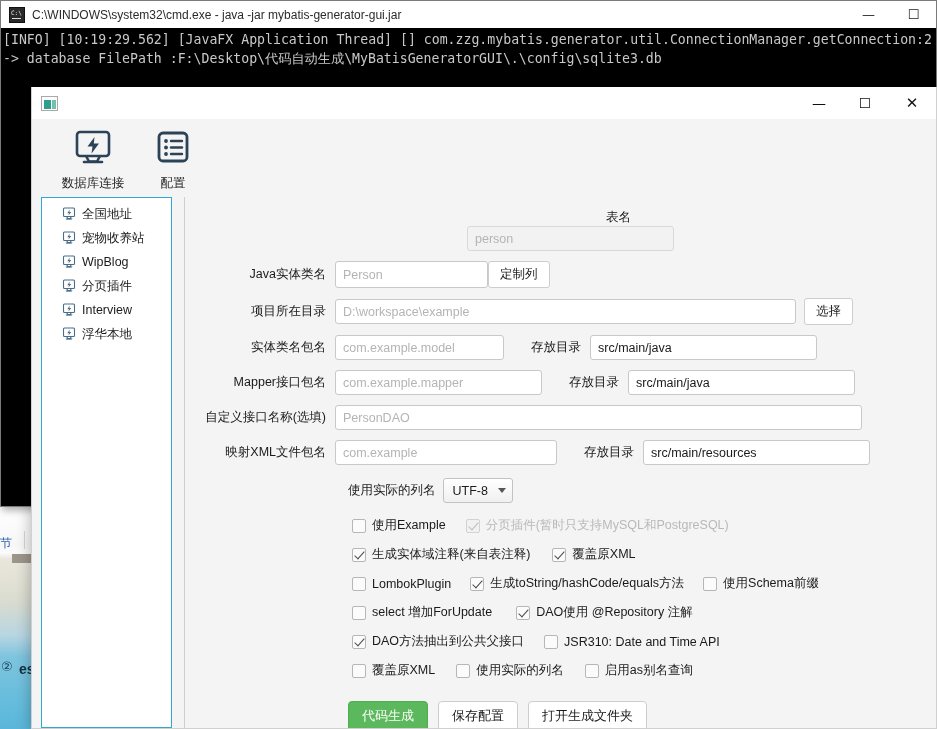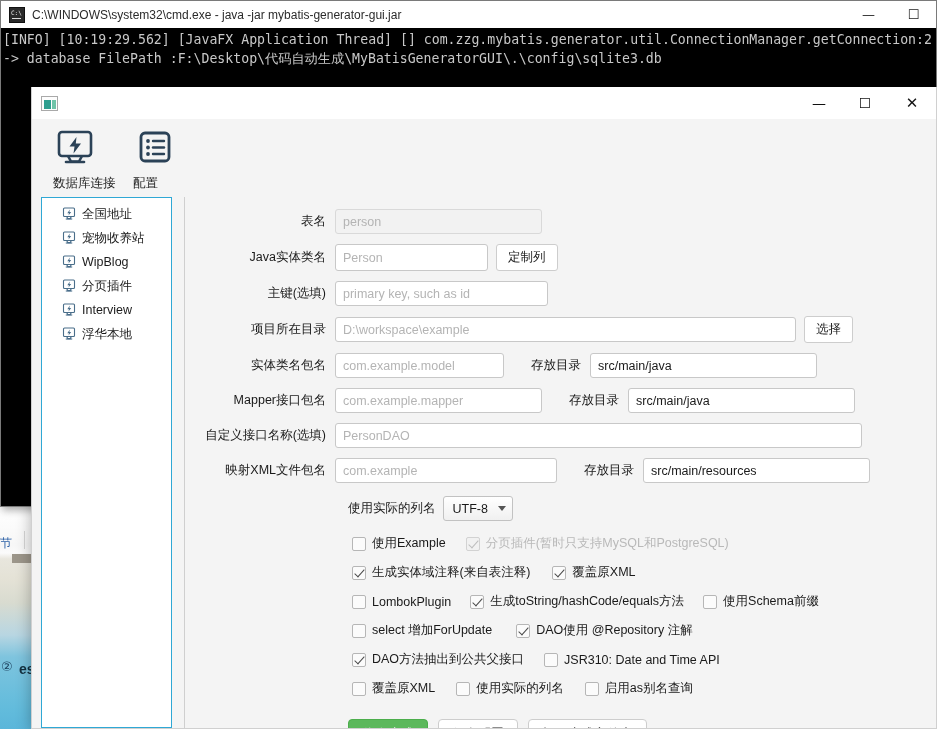--- a/index.html
+++ b/index.html
@@ -125,21 +125,21 @@
   }
   .app-title .awin-btn.close { width: 48px; font-size: 15px; }
 
   
   .toolbar {
     position: absolute; left: 0; top: 32px; right: 0; height: 78px;
     background: #f4f4f4; display: flex; align-items: flex-start;
     padding-left: 21px; padding-top: 6px; box-sizing: border-box;
   }
   .tool-btn {
-    width: 80px; display: flex; flex-direction: column; align-items: flex-start;
+    width: 80px; display: flex; flex-direction: column; align-items: center;
     padding-top: 3px;
   }
   .tool-btn .tool-icon { width: 44px; height: 42px; }
   .tool-btn .tool-label {
     margin-top: 5px; font-size: 12.5px; color: #1f1f1f;
     font-family: "Liberation Sans", sans-serif; white-space: nowrap;
   }
 
   
   .split { position: absolute; left: 0; top: 110px; right: 0; bottom: 0; }
@@ -374,35 +374,31 @@
             </svg>
           </span>
           <span class="t-label">浮华本地</span>
         </div>
       </div>
 
       <div class="splitter"></div>
 
       <div class="form-panel">
 
-        <div class="frow" style="margin-top:12px;">
+        <div class="frow" style="margin-top:12px;flex-direction:column;">
           <span class="flabel" style="width:130px;">表名</span>
           <input class="fin disabled" style="width: 207px; margin-left: 9px;" value="" disabled="" placeholder="person">
         </div>
 
         <div class="frow">
           <span class="flabel" style="width:130px;">Java实体类名</span>
           <input class="fin" style="width: 153px; margin-left: 9px; height: 27px;" value="" placeholder="Person">
-          <button class="fbtn" style="margin-left:8px;">定制列</button>
-        </div>
-
-        <div class="frow">
-          <span class="flabel" style="width:130px;">主键(选填)</span>
-          <input class="fin" style="width: 213px; margin-left: 9px;" value="" placeholder="primary key, such as id">
-        </div>
+          <button class="fbtn" style="">定制列</button>
+        </div>
+
 
         <div class="frow">
           <span class="flabel" style="width:130px;">项目所在目录</span>
           <input class="fin" style="width: 461px; margin-left: 9px;" value="" placeholder="D:\workspace\example">
           <button class="fbtn" style="margin-left:8px;">选择</button>
         </div>
 
         <div class="frow">
           <span class="flabel" style="width:130px;">实体类名包名</span>
           <input class="fin" style="width: 169px; margin-left: 9px;" value="" placeholder="com.example.model">

